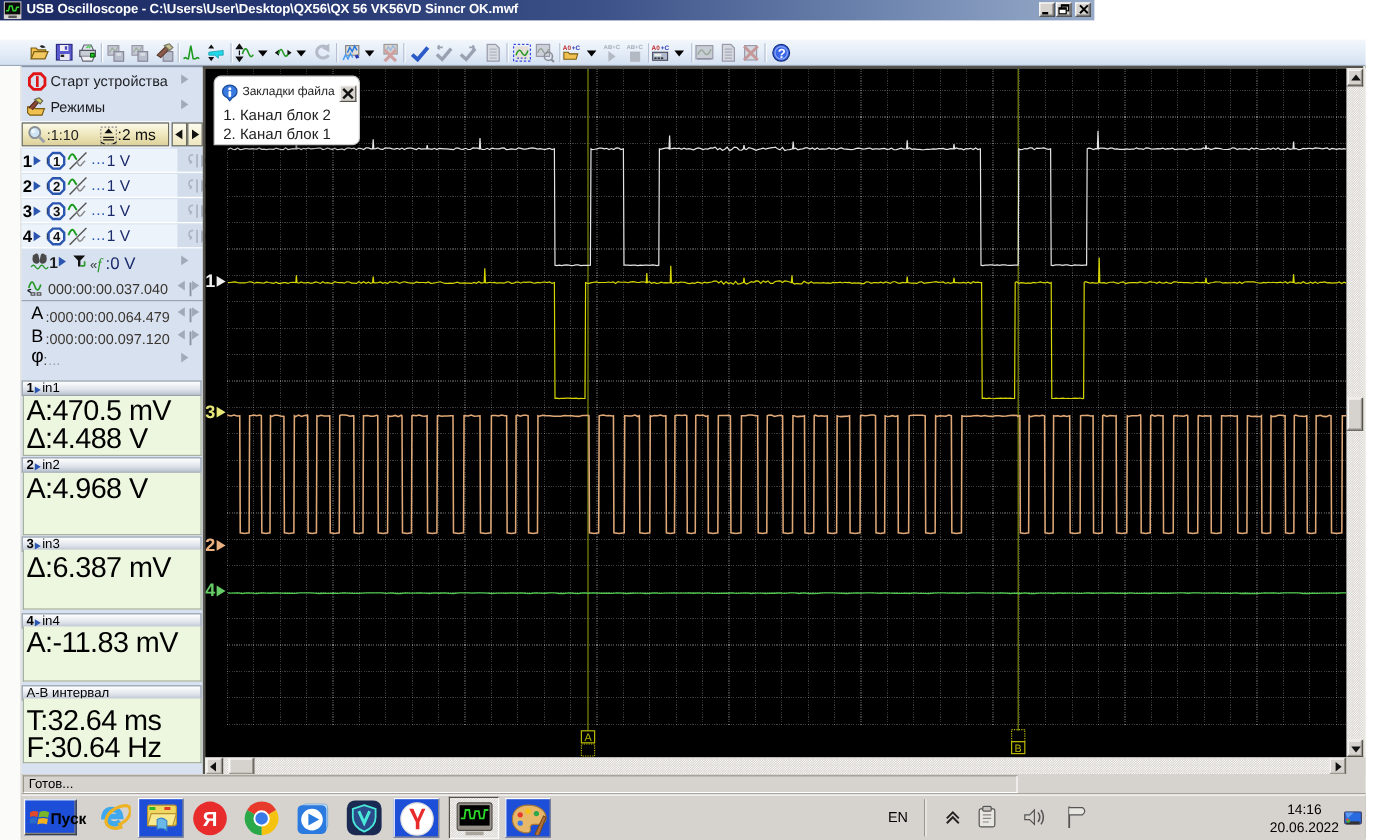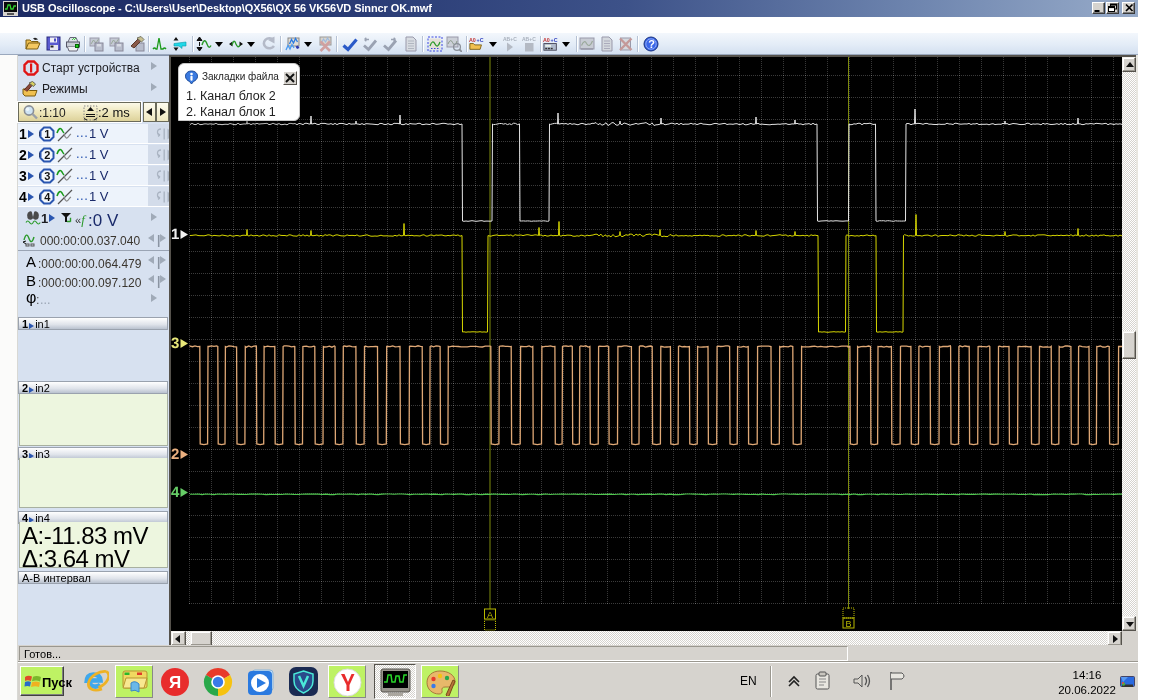--- a/index.html
+++ b/index.html
@@ -1,20 +1,20 @@
 <!DOCTYPE html>
 <html><head><meta charset="utf-8"><title>USB Oscilloscope</title>
 <style>
 *{margin:0;padding:0;box-sizing:border-box}
 html,body{width:1156px;height:700px;overflow:hidden;background:#fff}
 body{font-family:"Liberation Sans",sans-serif;position:relative}
 .abs{position:absolute}
 #win{position:absolute;left:0;top:0;width:1138px;height:700px}
 
-#title{position:absolute;left:0;top:0;width:1138px;height:17px;
+#title{position:absolute;left:0;top:0;width:912px;height:17px;
  background:linear-gradient(90deg,#1c2a63 0%,#24356f 25%,#3d5289 55%,#6d84ae 80%,#97abc9 100%);
  color:#fff;font-size:11px;font-weight:bold;line-height:16px;letter-spacing:-0.1px;white-space:nowrap}
 #title .ttext{position:absolute;left:22px;top:0}
 .winbtn{position:absolute;top:2px;width:13px;height:12px;background:#d6d3ce;
  border:1px solid;border-color:#fff #3a3a3a #3a3a3a #fff;box-shadow:inset -1px -1px 0 #808080;
  }
 
 #menu{position:absolute;left:0;top:17px;width:1138px;height:16px;background:#d9d6cd;font-size:11px;color:#000;border-bottom:1px solid #c2bfb5}
 #menu span{display:inline-block;padding:1px 6px 0 6px;height:15px;line-height:13px}
 
@@ -40,21 +40,21 @@
 .harr{display:inline-block;width:0;height:0;border:3.5px solid transparent;border-left:5px solid #2a56b0;border-right:none;margin:0 1px;vertical-align:-1px}
 
 .sb{position:absolute;background-color:#d6d3ce;background-image:linear-gradient(45deg,#fff 25%,transparent 25%,transparent 75%,#fff 75%),linear-gradient(45deg,#fff 25%,transparent 25%,transparent 75%,#fff 75%);background-size:2px 2px;background-position:0 0,1px 1px}
 .sbtn{position:absolute;background:#d6d3ce;border:1px solid;border-color:#f4f2ee #55524c #55524c #f4f2ee;box-shadow:inset -1px -1px 0 #9a978f,inset 1px 1px 0 #fff}
 .tri{position:absolute;width:0;height:0;border:4px solid transparent}
 
 #status{position:absolute;left:18px;top:645px;width:1120px;height:17px;background:#d6d3ce}
 .sbox{position:absolute;top:1px;height:15px;border:1px solid;border-color:#9a978f #fff #fff #9a978f;font-size:11px;color:#000;line-height:14px;padding-left:4px;white-space:nowrap}
 
 #taskbar{position:absolute;left:18px;top:662px;width:1120px;height:38px;background:#d6d3ce;border-top:1px solid #fff;box-shadow:0 -1px 0 #9a978f}
-.tkbtn{position:absolute;background:#bef264;border:1px solid;border-color:#fff #404040 #404040 #fff;box-shadow:inset -1px -1px 0 #808080}
+.tkbtn{position:absolute;background:#1d4ed8;border:1px solid;border-color:#fff #404040 #404040 #fff;box-shadow:inset -1px -1px 0 #808080}
 </style></head>
 <body>
 <div id="win">
  <div id="title">
   <svg class="abs" style="left:3px;top:1px" width="15" height="15">
         <rect width="15" height="15" fill="#d6d3ce"></rect>
         <rect x="1" y="1" width="13" height="10" fill="#0a0a0a"></rect>
         <polyline points="2,8 4,8 5,4 7,4 8,8 10,8 11,5 13,5" fill="none" stroke="#30d030" stroke-width="1.3"></polyline>
         <rect x="4" y="12" width="7" height="2" fill="#555"></rect>
       </svg>
@@ -370,21 +370,21 @@
           <path d="M11.5 1.5 Q9.5 0.5 9 2.5 L8 7 Q7.7 9 9.5 9.5 Q12.5 10.3 13.5 8 Q14.5 5 13.2 2.8 Z" fill="#4a4a4a"></path>
           <path d="M1 12.5 q1.8 -3 3.6 0 q1.8 3 3.6 0 M8 12.5 q1.8 -3 3.6 0 q1.8 3 3.6 0" fill="none" stroke="#2a9a2a" stroke-width="1.2"></path>
         </svg>
  <span class="abs" style="left:23px;top:3px;font-weight:bold;font-size:13px">1</span>
  <span class="arr-r blue" style="left:31px;top:6px"></span>
  <svg class="abs" style="left:42px;top:4px" width="12" height="12" viewBox="0 0 12 12">
           <path d="M1 1 L11 1 L7 5 L7 10 L5 10 L5 5 Z" fill="#111"></path>
           <path d="M7 9.5 h3.5 m0 0.2 v-4" stroke="#2a9a2a" stroke-width="1.4" fill="none"></path>
         </svg>
  <span class="abs" style="left:57px;top:4px;font-size:11px;color:#333">«<i style="font-family:'Liberation Serif',serif;font-size:13px;color:#2a9a2a">f</i></span>
- <span class="abs" style="left:70px;top:3px;font-size:17px;color:#1a2a6a">:0 V</span>
+ <span class="abs" style="left:70px;top:3px;font-size:14px;color:#1a2a6a">:0 V</span>
  <span class="arr-r" style="left:133px;top:5px"></span>
 </div>
 
 <div class="prow" style="top:174px;height:20px">
  <svg class="abs" style="left:4px;top:1px" width="17" height="17" viewBox="0 0 17 17">
           <path d="M2 9 q2.5 -9 5 -1.5 q2.5 7 5 -1.5" fill="none" stroke="#2a9a2a" stroke-width="1.4"></path>
           <path d="M1 11 l3 2 m-3 -2 l3 -1" stroke="#111" fill="none"></path>
           <rect x="4" y="13" width="3" height="2" fill="none" stroke="#555"></rect>
           <rect x="9" y="13" width="3" height="2" fill="none" stroke="#555"></rect>
         </svg>
@@ -412,32 +412,41 @@
 </div>
 
 <div class="prow" style="top:233px;height:19px">
  <span class="abs" style="left:8px;top:0;font-size:16px;color:#000">φ</span>
  <span class="abs" style="left:18px;top:4px;font-size:12.5px;color:#555">:</span>
  <span class="abs" style="left:22px;top:4px;font-size:12.5px;color:#9aa4b4">...</span>
  <span class="arr-r" style="left:133px;top:5px"></span>
 </div>
 
 <div class="mhead" style="top:260.5px"><b>1</b><span class="harr"></span>in1</div>
+<div class="mval" style="top:273.5px;height:50px;padding-top:1.5px">
+        <div>A:470.5 mV</div>
+        <div>Δ:4.488 V</div>
+      </div>
 <div class="mhead" style="top:324.5px"><b>2</b><span class="harr"></span>in2</div>
 <div class="mval" style="top:337.5px;height:52px;padding-top:2.5px">
+        <div>A:4.968 V</div>
       </div>
 <div class="mhead" style="top:391px"><b>3</b><span class="harr"></span>in3</div>
 <div class="mval" style="top:402px;height:50px;padding-top:4px">
+        <div>Δ:6.387 mV</div>
       </div>
 <div class="mhead" style="top:454.5px"><b>4</b><span class="harr"></span>in4</div>
 <div class="mval" style="top:465.5px;height:46px;padding-top:2.5px">
         <div>A:-11.83 mV</div>
-        <div>Δ:3.64 mV</div>
       </div>
 <div class="mhead" style="top:514.5px">A-B интервал</div>
+<div class="mval" style="top:525.5px;height:54px;padding-top:7.5px">
+        <div>T:32.64 ms</div>
+        <div>F:30.64 Hz</div>
+      </div>
 </div>
  <div class="abs" style="left:169px;top:55px;width:969px;height:2px;background:#55524c"></div>
 <div class="abs" style="left:169px;top:55px;width:2px;height:591px;background:#55524c"></div>
 <div class="abs" style="left:1136px;top:55px;width:2px;height:591px;background:#e8e6e0"></div>
 
 <div class="sb" style="left:1122px;top:57px;width:14px;height:574px"></div>
 <div class="sbtn" style="left:1122px;top:57px;width:14px;height:15px">
       <span class="tri" style="left:3px;top:4px;border-bottom:5px solid #111;border-top:none"></span>
     </div>
 <div class="sbtn" style="left:1122px;top:616px;width:14px;height:15px">

